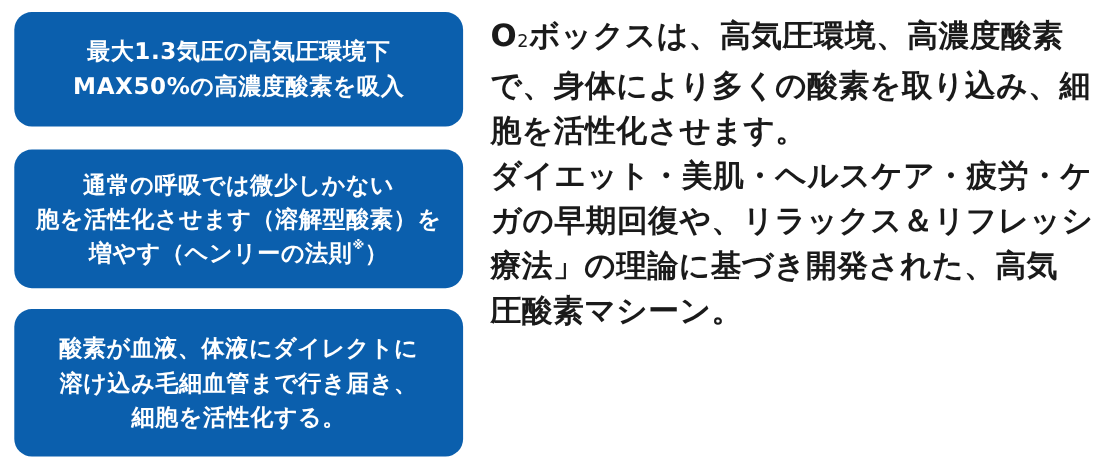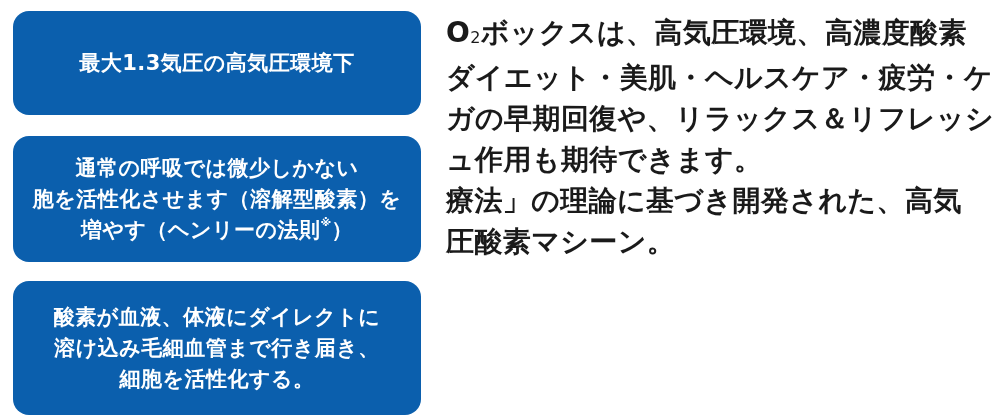--- a/index.html
+++ b/index.html
@@ -82,35 +82,37 @@
       top: 3px;
       font-weight: normal;
     }
   </style>
 </head>
 <body>
 
 <div class="left-col">
   <div class="feature-box box-1">
     <span class="line">最大1.3気圧の高気圧環境下</span>
+    <span class="line">MAX50%の高濃度酸素を吸入</span>
   </div>
 
   <div class="feature-box box-2">
     <span class="line">通常の呼吸では微少しかない</span>
     <span class="line">胞を活性化させます（溶解型酸素）を</span>
     <span class="line"><span>増やす（ヘンリーの法則</span><sup class="note">※</sup><span>）</span></span>
   </div>
 
   <div class="feature-box box-3">
     <span class="line">酸素が血液、体液にダイレクトに</span>
     <span class="line">溶け込み毛細血管まで行き届き、</span>
     <span class="line">細胞を活性化する。</span>
   </div>
 </div>
 
 <div class="right-col">
   <span class="line"><span>O</span><sub class="o2-sub">2</sub><span>ボックスは、高気圧環境、高濃度酸素</span></span>
+  <span class="line">で、身体により多くの酸素を取り込み、細</span>
+  <span class="line">胞を活性化させます。</span>
   <span class="line">ダイエット・美肌・ヘルスケア・疲労・ケ</span>
   <span class="line">ガの早期回復や、リラックス＆リフレッシ</span>
-  <span class="line">ュ作用も期待できます。</span>
   <span class="line">療法」の理論に基づき開発された、高気</span>
   <span class="line">圧酸素マシーン。</span>
 </div>
 
 </body></html>

